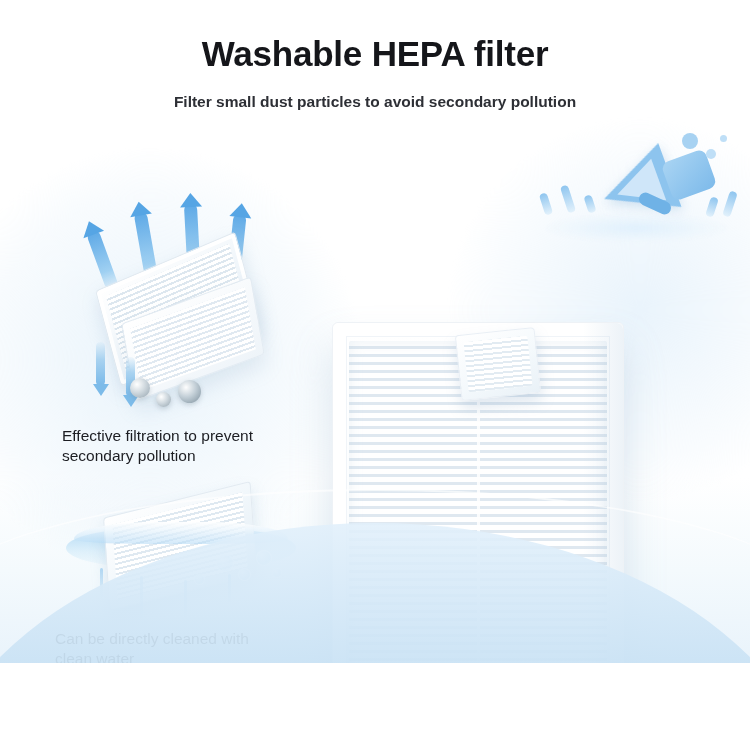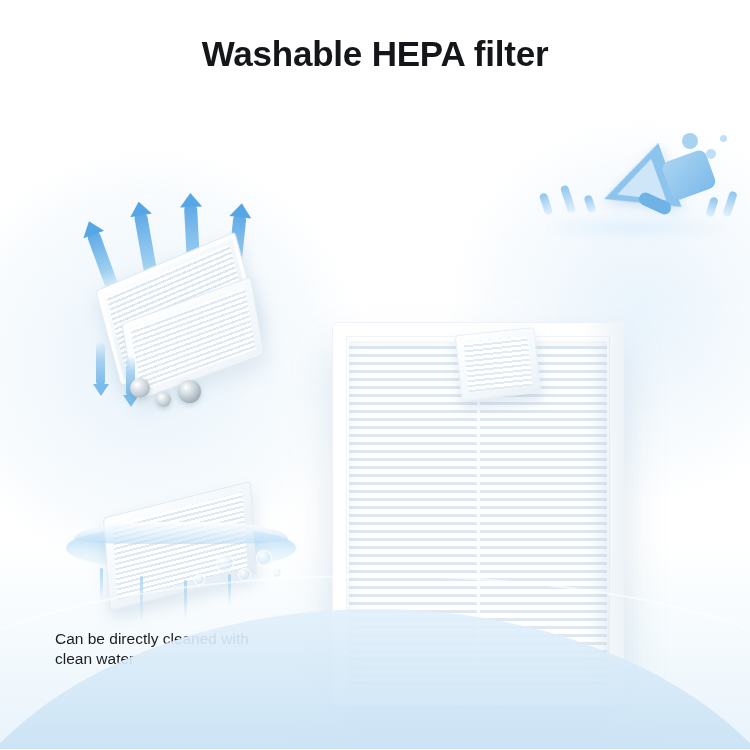--- a/index.html
+++ b/index.html
@@ -10,21 +10,21 @@
     width: 750px;
     height: 750px;
     font-family: "Liberation Sans", sans-serif;
     background: #ffffff;
     overflow: hidden;
   }
 
   .poster {
     position: relative;
     width: 750px;
-    height: 749px;
+    height: 663px;
     background: linear-gradient(180deg, #ffffff 0%, #ffffff 72%, #f4fafd 86%, #e9f3fb 100%);
     overflow: hidden;
   }
 
   
   .bg-wash-left {
     position: absolute;
     left: -60px;
     top: 150px;
     width: 420px;
@@ -455,20 +455,21 @@
 </style>
 </head>
 <body>
 
 <div class="poster">
 
   <div class="bg-wash-left"></div>
   <div class="bg-wash-right"></div>
 
   <div class="title">Washable HEPA filter</div>
+  <div class="subtitle">Filter small dust particles to avoid secondary pollution</div>
 
   <div class="scene-airflow">
     <div class="arrow a1"></div>
     <div class="arrow a2"></div>
     <div class="arrow a3"></div>
     <div class="arrow a4"></div>
 
     <div class="tilt-filter">
       <div class="pleats"></div>
       <div class="frame-edge"></div>
@@ -478,20 +479,21 @@
     </div>
 
     <div class="down-arrow d1"></div>
     <div class="down-arrow d2"></div>
 
     <div class="dust dust1"></div>
     <div class="dust dust2"></div>
     <div class="dust dust3"></div>
   </div>
 
+  <div class="callout callout-left-1">Effective filtration to prevent secondary pollution</div>
 
   <div class="scene-water">
     <div class="water-band"></div>
     <div class="wash-filter">
       <div class="pleats"></div>
     </div>
     <div class="water-crest"></div>
     <div class="bubble b1"></div>
     <div class="bubble b2"></div>
     <div class="bubble b3"></div>

